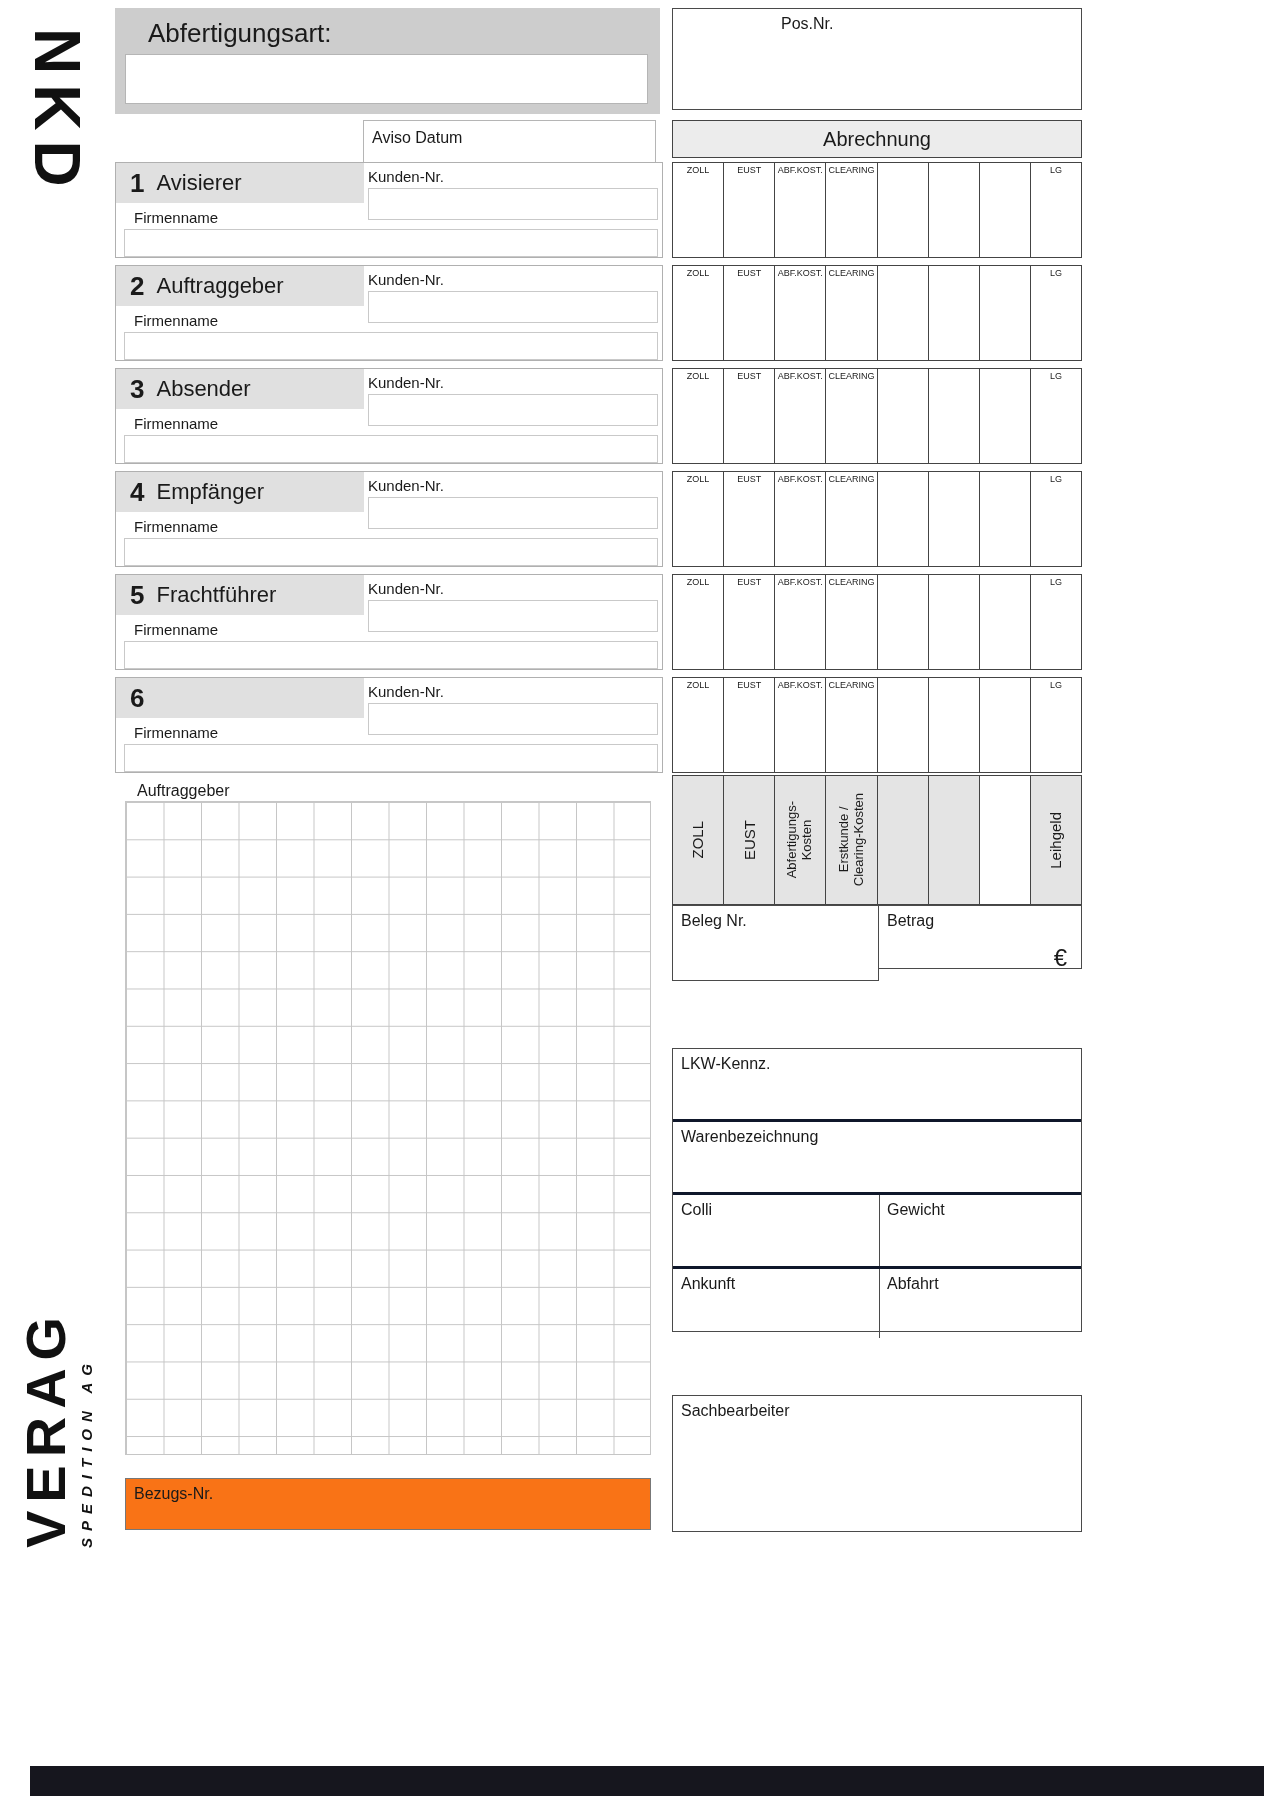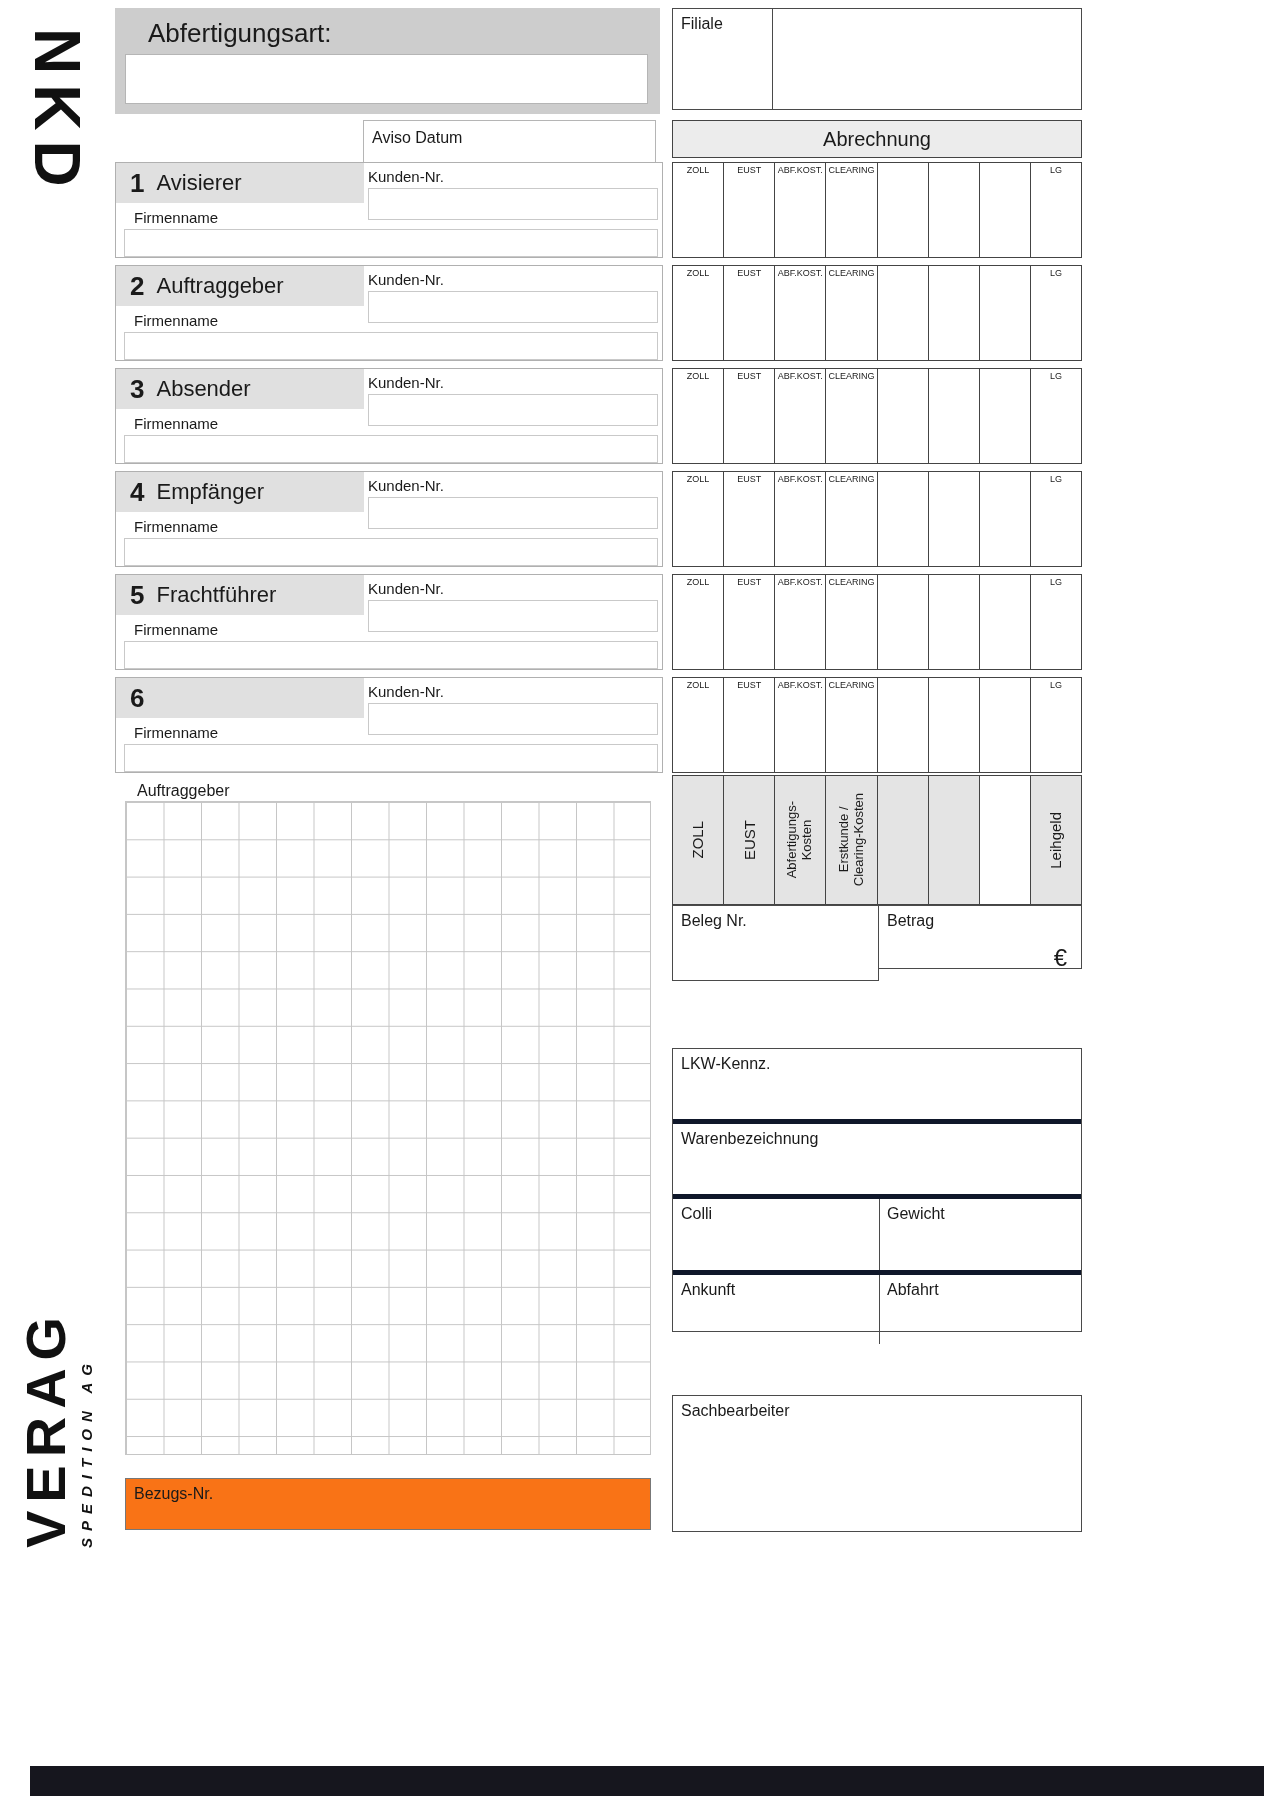--- a/index.html
+++ b/index.html
@@ -63,21 +63,21 @@
   .vband{display:flex;width:410px;height:130px;border:1px solid #444;}
   .vc{flex:1 1 0;border-left:1px solid #444;display:flex;align-items:center;justify-content:center;background:#e4e4e4;}
   .vc:first-child{border-left:none;}
   .vc.white{background:#fff;}
   .vtext{writing-mode:vertical-rl;transform:rotate(180deg);white-space:pre-line;
          font-size:15px;line-height:1.15;text-align:center;}
   .vtext.two{font-size:13px;}
 
   
   .stack{border:1px solid #4a4a4a;background:#fff;}
-  .stack-row{position:relative;border-top:5px solid #0f172a;}
+  .stack-row{position:relative;border-top:3px solid #0f172a;}
   .stack-row:first-child{border-top:none;}
   .cell-split{position:absolute;top:0;bottom:0;left:206px;border-left:1px solid #4a4a4a;}
   .pad-lbl{position:absolute;left:8px;top:6px;font-size:16px;}
 
   .euro{position:absolute;right:14px;top:38px;font-size:24px;}
 
   .footer-bar{left:30px;top:1766px;width:1234px;height:30px;background:#16161e;}
 </style>
 </head>
 <body>
@@ -90,22 +90,22 @@
     <div class="verag-sub">SPEDITION AG</div>
   </div>
 </div>
 
 <div class="abs panel-gray" style="left:115px;top:8px;width:545px;height:106px;">
   <div class="abs" style="left:10px;top:10px;font-size:26px;margin-left:23px;">Abfertigungsart:</div>
   <div class="abs field" style="left:10px;top:46px;width:523px;height:50px;"></div>
 </div>
 
 <div class="abs dark-box" style="left:672px;top:8px;width:410px;height:102px;">
-  <div class="abs" style="left:0;top:0;width:100px;height:100px;border-right:1px solid #4a4a4a;">
-    <div class="pad-lbl">Filiale</div>
+  <div class="abs" style="left:100px;top:0;right:0;height:100px;">
+    <div class="pad-lbl">Pos.Nr.</div>
   </div>
 </div>
 
 <div class="abs field" style="left:363px;top:120px;width:293px;height:53px;">
   <div class="abs lbl" style="left:8px;top:8px;">Aviso Datum</div>
 </div>
 
 <div class="abs abr-head" style="left:672px;top:120px;width:410px;height:38px;">
   <span>Abrechnung</span>
 </div>

